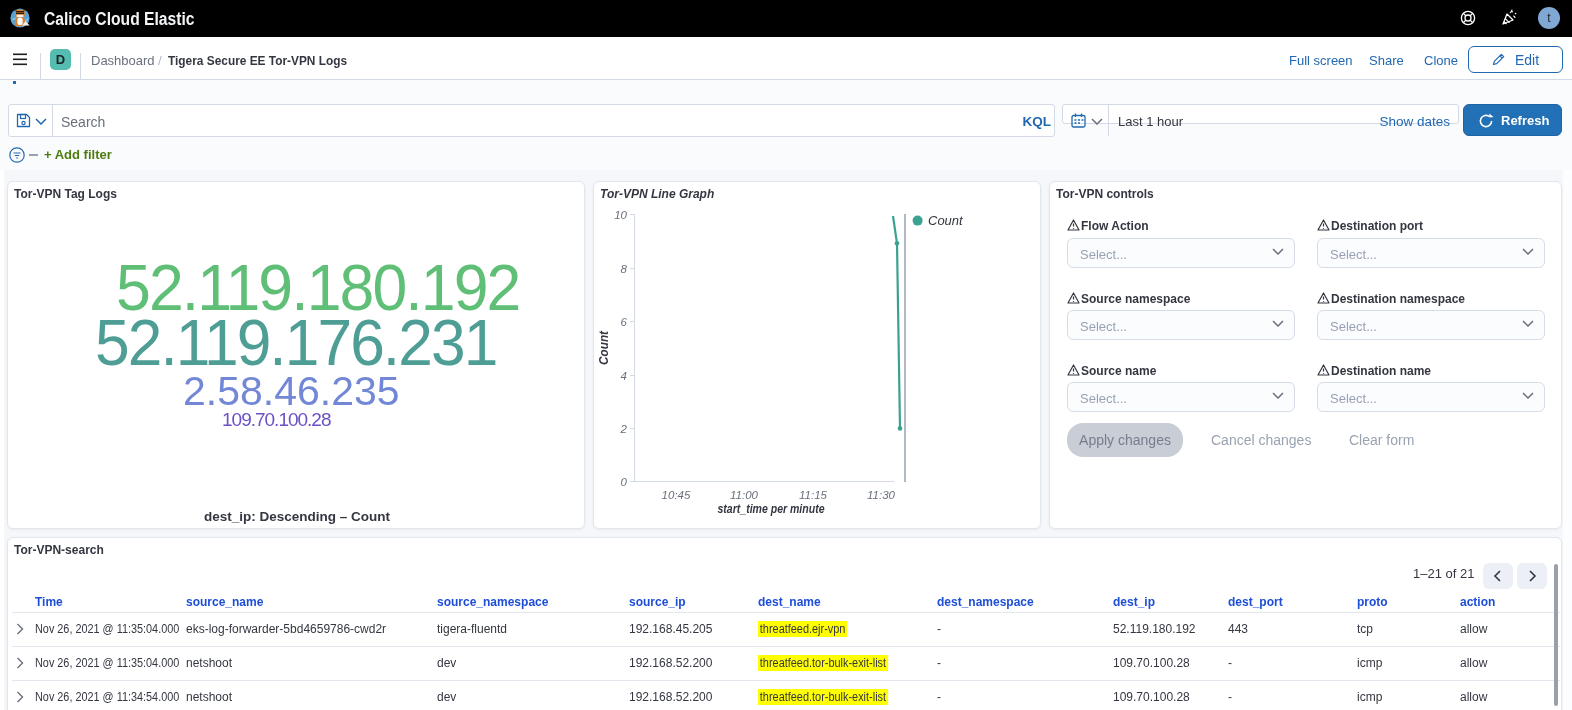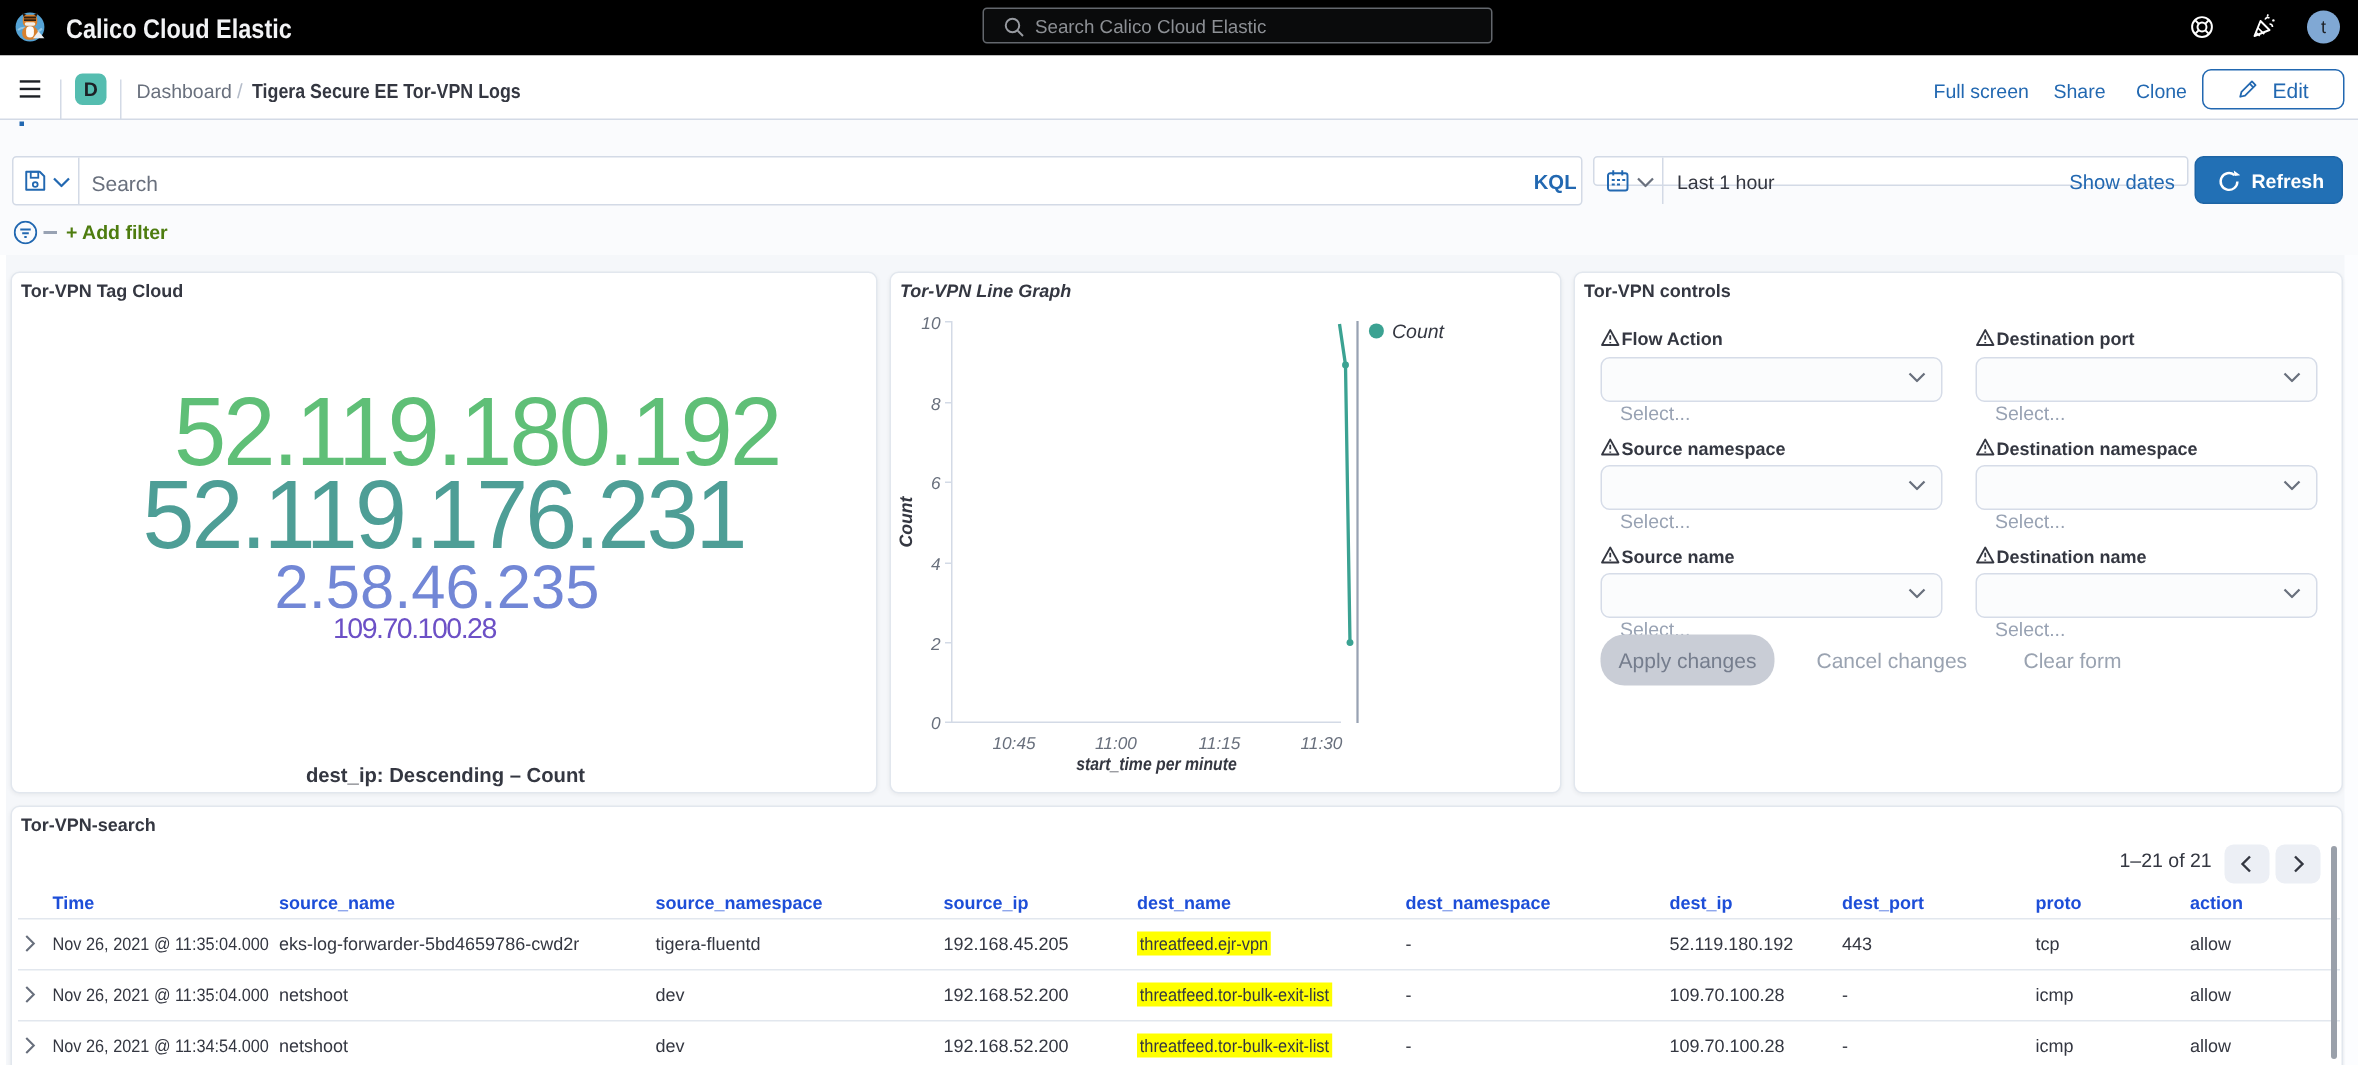--- a/index.html
+++ b/index.html
@@ -49,21 +49,21 @@
 
   .tag { position:absolute; white-space:nowrap; font-weight:normal; }
   #tagfoot { position:absolute; left:0; width:578px; text-align:center; top:327px; font-size:13.5px; font-weight:bold; color:#343741; }
 
   
   .warn { position:absolute; }
   .rchev { position:absolute; }
   .trow { position:absolute; }
   .clabel { position:absolute; font-size:12px; font-weight:bold; color:#343741; }
   .csel { position:absolute; width:228px; height:30px; background:#fbfcfd; border:1px solid #d6dce8; border-radius:6px; }
-  .csel .ph { position:absolute; left:12px; top:8px; font-size:13px; color:#98a2b3;margin-top:21px; }
+  .csel .ph { position:absolute; left:12px; top:8px; font-size:13px; color:#98a2b3; }
   .csel svg { position:absolute; right:10px; top:9px; }
   #applybtn { position:absolute; left:17px; top:241px; width:116px; height:34px; background:#c9cdd6; border-radius:16px; color:#757d8d; font-size:14px; text-align:center; line-height:34px; }
   .ghostbtn { position:absolute; top:241px; font-size:14px; color:#9aa3b1; line-height:34px; }
 
   
   .th { position:absolute; font-size:12px; font-weight:bold; color:#1d4ed8; top:0; }
   .td { position:absolute; font-size:12px; color:#343741; white-space:nowrap; }
   .tdt { transform:scaleX(0.905); transform-origin:left top; }
   .hl { background:#ffff00; padding:1px 2px; display:inline-block; transform:scaleX(0.91); transform-origin:left top; }
   .rowline { position:absolute; left:0; width:1548px; height:1px; background:#e2e7ee; }
@@ -80,27 +80,20 @@
       <path d="M7 6 l-1.2-3.6 3 1.6z" fill="#2a1708"></path>
       <path d="M15 6 l1.2-3.6 -3 1.6z" fill="#2a1708"></path>
       <rect x="6.2" y="3.8" width="9.6" height="8" rx="3" fill="#d8812f"></rect>
       <path d="M7 5.6 h8 M7 7.4 h8" stroke="#2f1d0c" stroke-width="1.3"></path>
       <rect x="7.5" y="8.8" width="7" height="2.4" rx="1.2" fill="#f3efe9"></rect>
       <rect x="5.8" y="11.5" width="10.4" height="9" rx="4" fill="#d8812f"></rect>
       <rect x="8.4" y="11.5" width="5.2" height="7.5" rx="2.6" fill="#fdfdfd"></rect>
       <path d="M13 19.5 l3.6-4.6 4 4.6z" fill="#eceef1"></path>
     </svg>
     <div class="title">Calico Cloud Elastic</div>
-    <div id="hdr-search">
-      <svg class="abs" style="left:12px; top:4px;" width="16" height="16" viewBox="0 0 16 16">
-        <circle cx="7" cy="7" r="4.5" fill="none" stroke="#989ba1" stroke-width="1.3"></circle>
-        <path d="M10.5 10.5 L14 14" stroke="#989ba1" stroke-width="1.3"></path>
-      </svg>
-      <div class="ph">Search Calico Cloud Elastic</div>
-    </div>
 
     <svg class="abs" style="left:1460px; top:10px;" width="16" height="16" viewBox="0 0 16 16">
       <circle cx="8" cy="8" r="6.6" fill="none" stroke="#fff" stroke-width="1.3"></circle>
       <circle cx="8" cy="8" r="3" fill="none" stroke="#fff" stroke-width="1.3"></circle>
       <path d="M5.8 5.8 L3.4 3.4 M10.2 5.8 L12.6 3.4 M5.8 10.2 L3.4 12.6 M10.2 10.2 L12.6 12.6" stroke="#fff" stroke-width="1.3"></path>
     </svg>
 
     <svg class="abs" style="left:1501px; top:9px;" width="17" height="17" viewBox="0 0 17 17">
       <path d="M2 15 L6 5 L12 11 Z" fill="none" stroke="#fff" stroke-width="1.3" stroke-linejoin="round"></path>
       <path d="M4.2 9.5 L8.5 13.8 M3 12.5 L5.5 15" stroke="#fff" stroke-width="1.1"></path>
@@ -178,21 +171,21 @@
     </svg>
     <div class="abs" style="left:21px; top:8px; width:9px; height:1.5px; background:#98a2b3;"></div>
     <div class="txt">+ Add filter</div>
   </div>
 
   <div id="viewport">
       <div class="abs" style="left:0;top:0;width:3.5px;height:540px;background:#fff;"></div>
       <div class="abs" style="left:1563px;top:0;width:9px;height:540px;background:#fcfdff;"></div>
 
     <div class="panel" id="p-tag">
-      <div class="ptitle">Tor-VPN Tag Cloud</div>
+      <div class="ptitle">Tor-VPN Tag Logs</div>
       <div class="tag" style="left:108px; top:68px; font-size:65px; letter-spacing:-2px; color:#5fbf77; transform:scaleX(0.963); transform-origin:left top;">52.119.180.192</div>
       <div class="tag" style="left:87px; top:123px; font-size:65px; letter-spacing:-2px; color:#4e9e96; transform:scaleX(0.958); transform-origin:left top;">52.119.176.231</div>
       <div class="tag" style="left:175px; top:186px; font-size:41px; letter-spacing:0px; color:#7287d6;">2.58.46.235</div>
       <div class="tag" style="left:214px; top:227px; font-size:19px; letter-spacing:-1px; color:#6c50c6;">109.70.100.28</div>
       <div id="tagfoot">dest_ip: Descending – Count</div>
     </div>
 
     <div class="panel" id="p-line">
       <div class="ptitle">Tor-VPN Line Graph</div>
       <svg class="abs" style="left:0; top:0;" width="446" height="348" viewBox="0 0 446 348">

